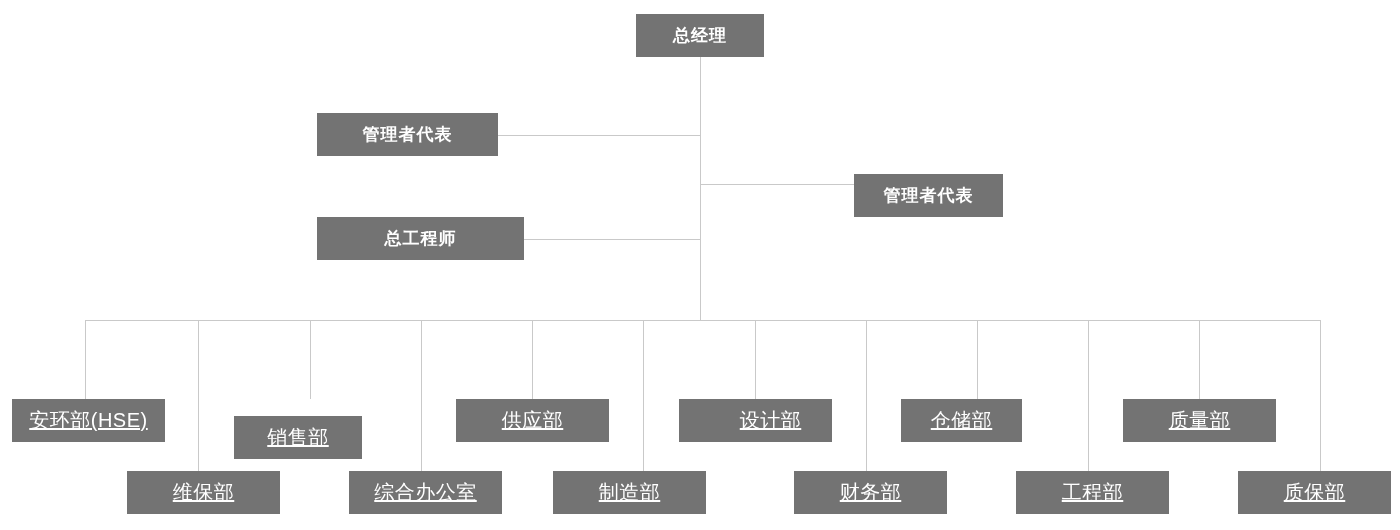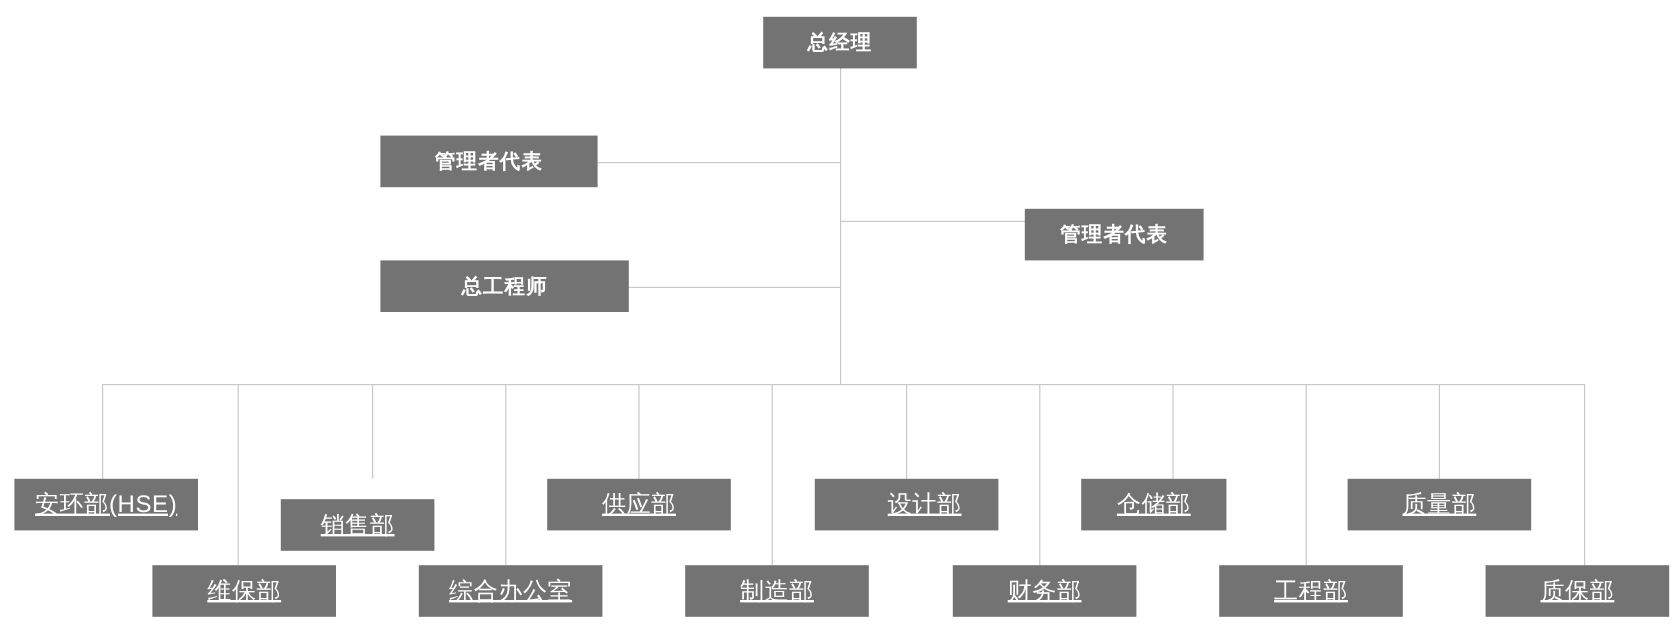--- a/index.html
+++ b/index.html
@@ -83,18 +83,18 @@
       <div class="node exec" style="left: 854px; top: 174px; width: 149px;">管理者代表</div>
       <div class="node exec" style="left: 317px; top: 217px; width: 207px;">总工程师</div>
       <div class="node dept" style="left: 12px; top: 399px; width: 153px;">安环部(HSE)</div>
       <div class="node dept" style="left: 234px; top: 384px; width: 128px; margin-top: 32px;">销售部</div>
       <div class="node dept" style="left: 456px; top: 399px; width: 153px;">供应部</div>
       <div class="node dept" style="left: 679px; top: 399px; width: 153px; padding-left: 30px;">设计部</div>
       <div class="node dept" style="left: 901px; top: 399px; width: 121px;">仓储部</div>
       <div class="node dept" style="left: 1123px; top: 399px; width: 153px;">质量部</div>
       <div class="node dept" style="left: 127px; top: 471px; width: 153px;">维保部</div>
       <div class="node dept" style="left: 349px; top: 471px; width: 153px;">综合办公室</div>
-      <div class="node dept" style="left: 571px; top: 471px; width: 153px;">制造部</div>
+      <div class="node dept" style="left: 553px; top: 471px; width: 153px;">制造部</div>
       <div class="node dept" style="left: 794px; top: 471px; width: 153px;">财务部</div>
       <div class="node dept" style="left: 1016px; top: 471px; width: 153px;">工程部</div>
       <div class="node dept" style="left: 1238px; top: 471px; width: 153px;">质保部</div>
     </div>
 </div>
 
 </body></html>

